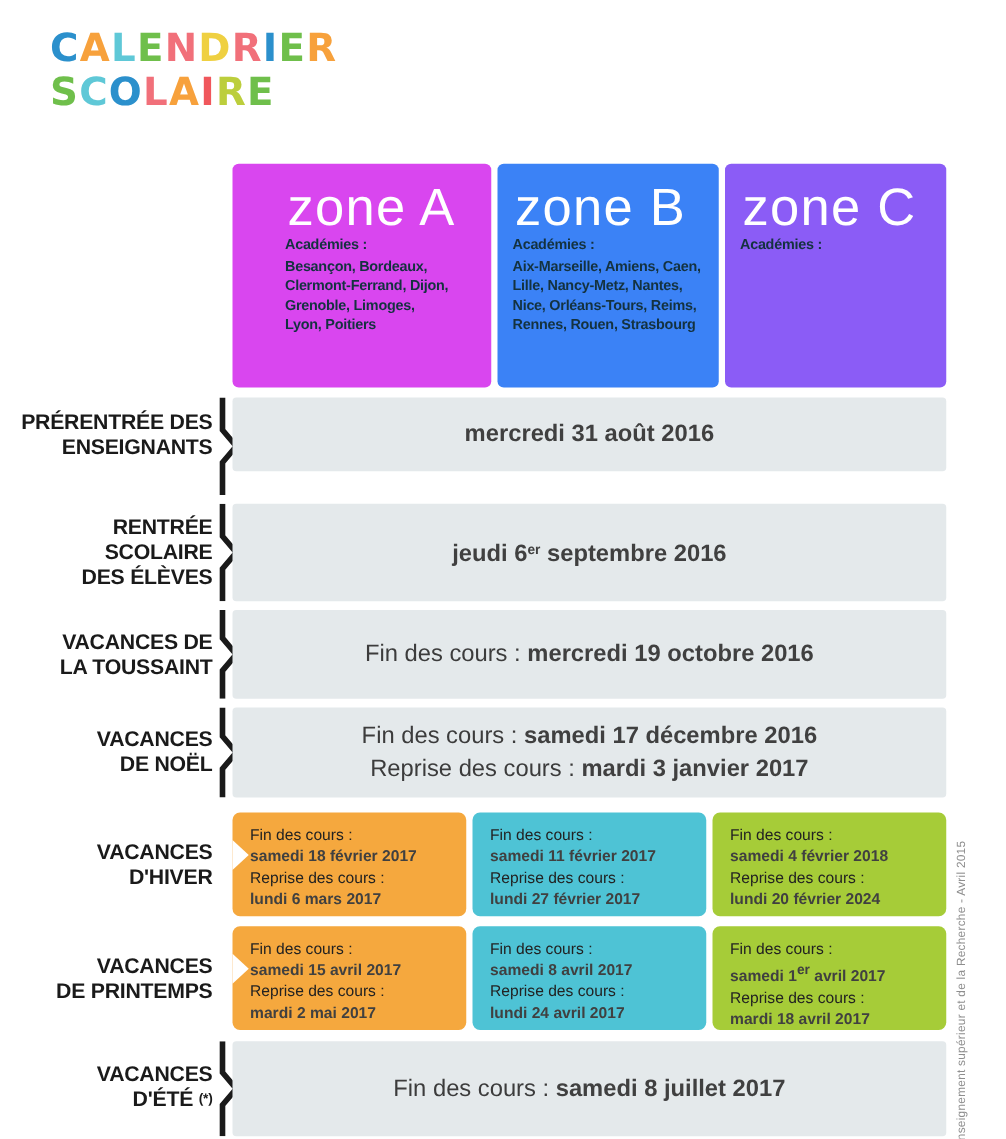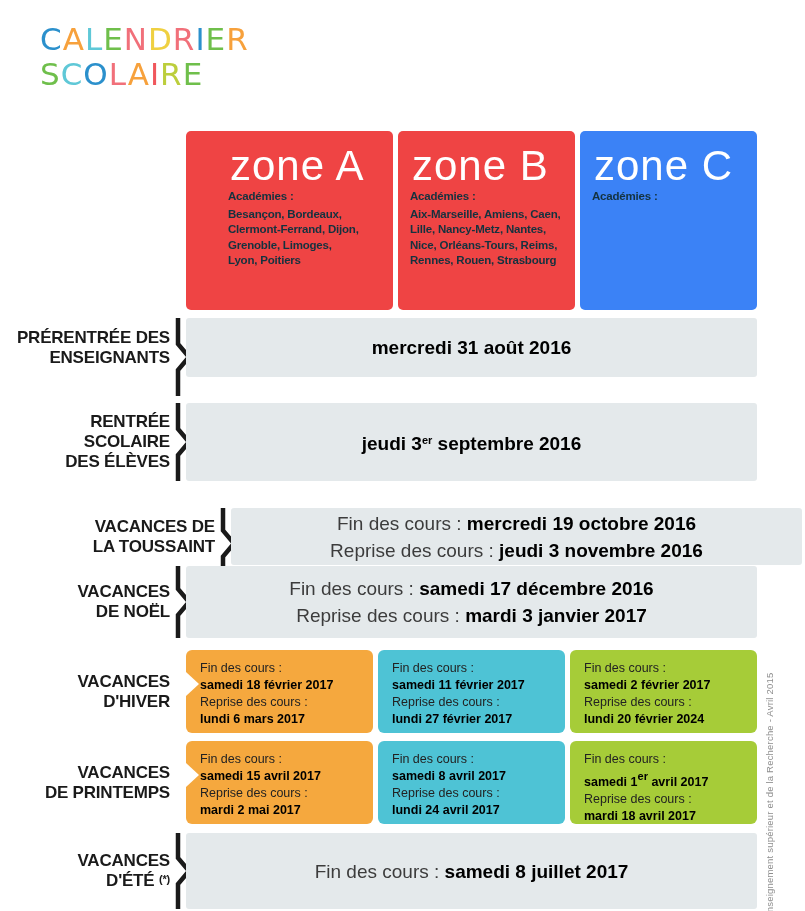--- a/index.html
+++ b/index.html
@@ -6,21 +6,21 @@
   .page {
     position:relative; width:805px; height:911px;
     background:#ffffff; overflow:hidden;
     font-family:"Liberation Sans", sans-serif;
     -webkit-font-smoothing:antialiased;
   }
   
   .logo {
     position:absolute; left:40px; top:22px;
     font-family:"DejaVu Sans", sans-serif;
-    font-weight:normal; font-size:31px; line-height:35px; letter-spacing:1px;
+    font-weight:bold; font-size:31px; line-height:35px; letter-spacing:1px;
   }
   .year {
     position:absolute; left:278px; top:8px;
     font-size:96px; line-height:100px; font-weight:400;
     letter-spacing:-2px; color:#8BA1B0;
   }
   
   .zones-header {
     position:absolute; left:186px; top:131px; width:571px; height:179px;
     display:flex; gap:5px;
@@ -45,21 +45,21 @@
     color:#1A1A1A; white-space:pre-line; letter-spacing:-0.2px;
   }
   .label-note { font-size:11px; font-weight:700; position:relative; top:-3px; }
   .bar { position:absolute; left:175px; top:0; }
   .row-body {
     position:absolute; left:186px; top:0; width:571px; height:100%;
     background:#E4E9EB; border-radius:3px;
     display:flex; flex-direction:column; justify-content:center; align-items:center;
     font-size:19px; line-height:27px; color:#3C3C3C;
   }
-  .row-body b, .cell b { font-weight:700; color:#000000; }
+  .row-body b, .cell b { font-weight:700; color:#404040; }
   .sup { font-size:11px; vertical-align:6px; }
   .row-cells {
     position:absolute; left:186px; top:0; width:571px; height:100%;
     display:flex; gap:5px;
   }
   .cell {
     position:relative; flex:1; border-radius:6px; box-sizing:border-box;
     padding:10px 4px 0 14px;
     font-size:12.5px; line-height:17px; color:#222222;
   }
@@ -79,41 +79,41 @@
 <body>
 
 <div class="page">
 
   <div class="logo">
     <div><span style="color: rgb(43, 144, 204);">C</span><span style="color: rgb(247, 161, 60);">A</span><span style="color: rgb(95, 200, 215);">L</span><span style="color: rgb(111, 191, 75);">E</span><span style="color: rgb(241, 112, 122);">N</span><span style="color: rgb(239, 208, 65);">D</span><span style="color: rgb(241, 112, 122);">R</span><span style="color: rgb(43, 144, 204);">I</span><span style="color: rgb(111, 191, 75);">E</span><span style="color: rgb(247, 161, 60);">R</span></div>
     <div><span style="color: rgb(111, 191, 75);">S</span><span style="color: rgb(95, 200, 215);">C</span><span style="color: rgb(43, 144, 204);">O</span><span style="color: rgb(241, 112, 122);">L</span><span style="color: rgb(247, 161, 60);">A</span><span style="color: rgb(240, 87, 92);">I</span><span style="color: rgb(188, 206, 60);">R</span><span style="color: rgb(111, 191, 75);">E</span></div>
   </div>
 
   <div class="zones-header">
-    <div class="zone-cell" style="background: #ef4444; padding-left: 42px;">
+    <div class="zone-cell" style="background: #d946ef; padding-left: 42px;">
       <div class="zone-name">zone A</div>
       <div class="acad">
         <div class="acad-label">Académies :</div>
         <div class="acad-list">Besançon, Bordeaux,
 Clermont-Ferrand, Dijon,
 Grenoble, Limoges,
 Lyon, Poitiers</div>
       </div>
     </div>
-    <div class="zone-cell" style="background: #ef4444;">
+    <div class="zone-cell" style="background: #3b82f6;">
       <div class="zone-name">zone B</div>
       <div class="acad">
         <div class="acad-label">Académies :</div>
         <div class="acad-list">Aix-Marseille, Amiens, Caen,
 Lille, Nancy-Metz, Nantes,
 Nice, Orléans-Tours, Reims,
 Rennes, Rouen, Strasbourg</div>
       </div>
     </div>
-    <div class="zone-cell" style="background: #3b82f6;">
+    <div class="zone-cell" style="background: #8b5cf6;">
       <div class="zone-name">zone C</div>
       <div class="acad">
         <div class="acad-label">Académies :</div>
       </div>
     </div>
   </div>
 
   <div class="row" style="top:318px;height:59px;">
     <div class="row-label">PRÉRENTRÉE DES
 ENSEIGNANTS</div>
@@ -126,33 +126,32 @@
   </div>
 
   <div class="row" style="top:403px;height:78px;border-radius:21px;">
     <div class="row-label">RENTRÉE
 SCOLAIRE
 DES ÉLÈVES</div>
     <svg class="bar" width="18" height="78">
       <polyline points="3,0 3,26 14,39 3,52 3,78" fill="none" stroke="#1A1A1A" stroke-width="4.5"></polyline>
     </svg>
     <div class="row-body">
-      <div><b><span>jeudi 3</span><span class="sup">er</span><span> septembre 2016</span></b></div>
-    </div>
-  </div>
-
-  <div class="row" style="top:508px;height:57px;margin-left:45px;">
+      <div><b><span>jeudi 6</span><span class="sup">er</span><span> septembre 2016</span></b></div>
+    </div>
+  </div>
+
+  <div class="row" style="top:488px;height:71px;">
     <div class="row-label">VACANCES DE
 LA TOUSSAINT</div>
     <svg class="bar" width="18" height="71">
       <polyline points="3,0 3,22.5 14,35.5 3,48.5 3,71" fill="none" stroke="#1A1A1A" stroke-width="4.5"></polyline>
     </svg>
     <div class="row-body">
       <div><span>Fin des cours : </span><b>mercredi 19 octobre 2016</b></div>
-      <div><span>Reprise des cours : </span><b>jeudi 3 novembre 2016</b></div>
     </div>
   </div>
 
   <div class="row" style="top:566px;height:72px;">
     <div class="row-label">VACANCES
 DE NOËL</div>
     <svg class="bar" width="18" height="72">
       <polyline points="3,0 3,23 14,36 3,49 3,72" fill="none" stroke="#1A1A1A" stroke-width="4.5"></polyline>
     </svg>
     <div class="row-body">
@@ -172,21 +171,21 @@
         <div><b>lundi 6 mars 2017</b></div>
       </div>
       <div class="cell" style="background: rgb(78, 195, 213);">
         <div>Fin des cours :</div>
         <div><b>samedi 11 février 2017</b></div>
         <div>Reprise des cours :</div>
         <div><b>lundi 27 février 2017</b></div>
       </div>
       <div class="cell" style="background: rgb(166, 204, 56);">
         <div>Fin des cours :</div>
-        <div><b>samedi 2 février 2017</b></div>
+        <div><b>samedi 4 février 2018</b></div>
         <div>Reprise des cours :</div>
         <div><b>lundi 20 février 2024</b></div>
       </div>
     </div>
   </div>
 
   <div class="row" style="top:741px;height:83px;">
     <div class="row-label">VACANCES
 DE PRINTEMPS</div>
     <div class="row-cells">

